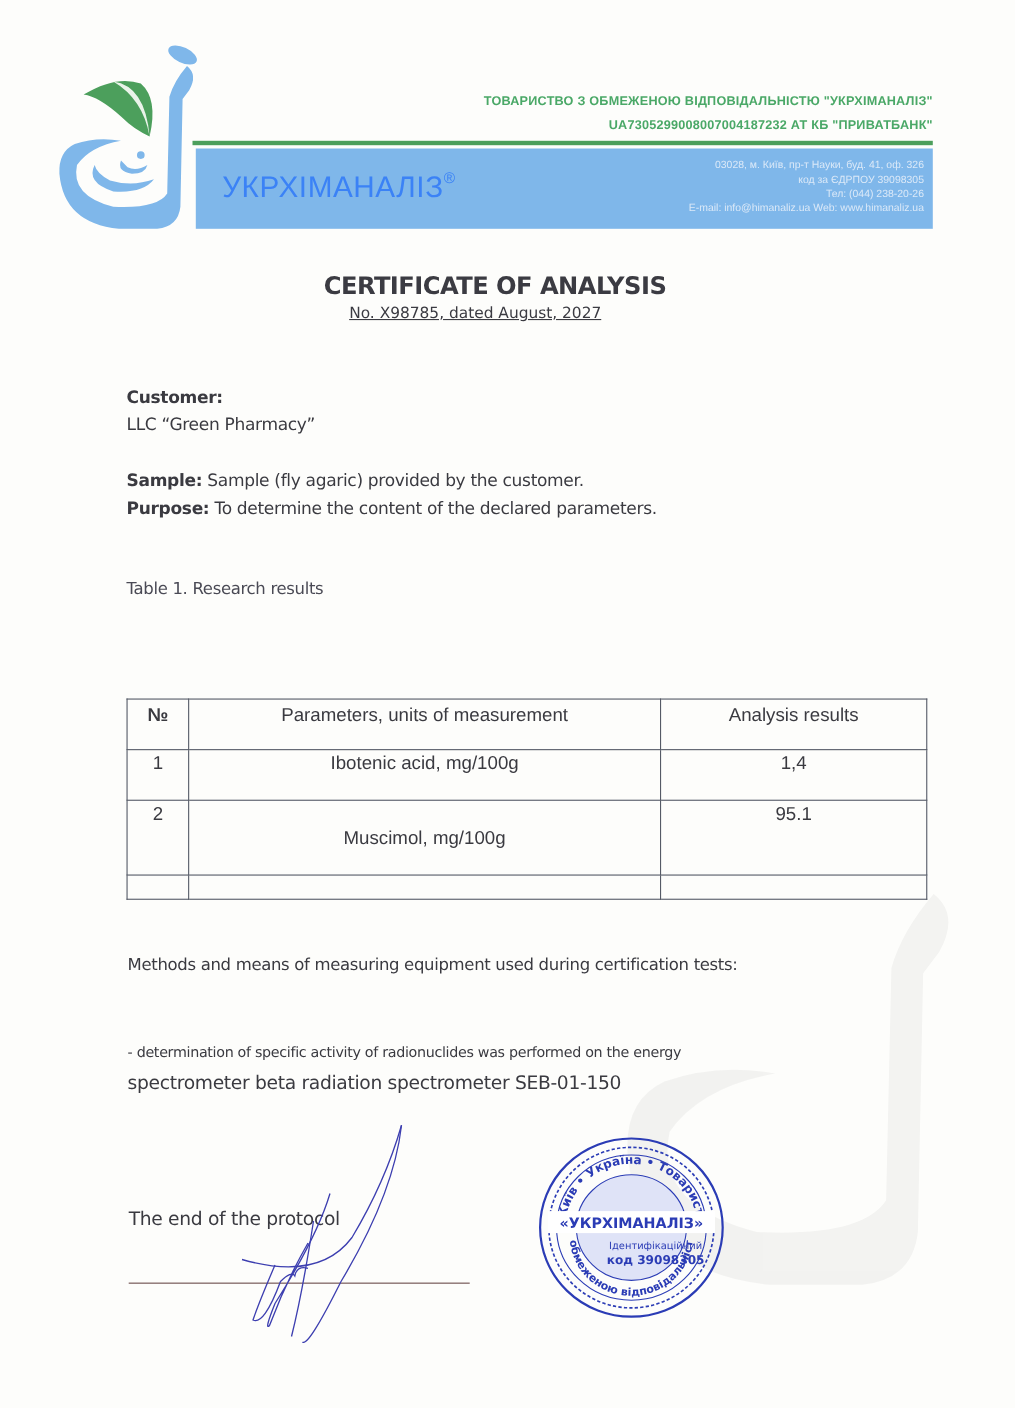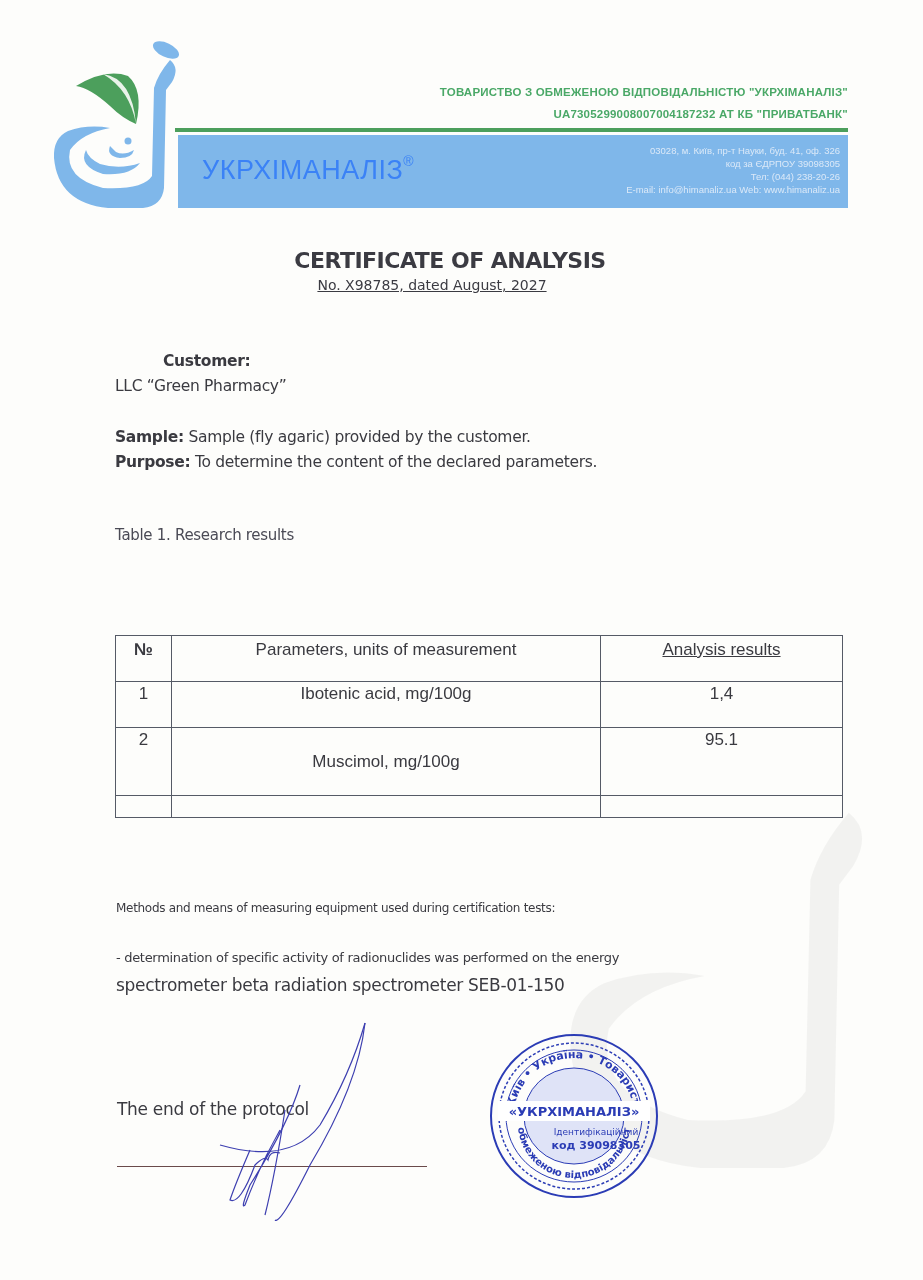--- a/index.html
+++ b/index.html
@@ -60,54 +60,54 @@
   <div>E-mail: info@himanaliz.ua   Web: www.himanaliz.ua</div>
 </div>
 
 <svg class="abs watermark" viewBox="0 0 145 175">
   <path d="M122 22 Q132 30 124 44 L118 52 L116 150 Q114 168 95 170 L60 170 Q10 165 6 120 Q5 100 20 93 Q40 86 62 90 Q34 95 22 112 Q16 140 55 150 Q95 152 104 138 L106 50 Q110 36 122 22 Z" fill="#555"></path>
 </svg>
 
 <div class="abs title">CERTIFICATE OF ANALYSIS</div>
 <div class="abs subtitle">No. X98785, dated August, 2027</div>
 
-<div class="abs txt" style="left:115px; top:352px;margin-left:48px;"><b>Customer:</b></div>
+<div class="abs txt" style="left:115px; top:352px;"><b>Customer:</b></div>
 <div class="abs txt" style="left:115px; top:377px;text-align:right;">LLC “Green Pharmacy”</div>
 
 <div class="abs txt" style="left:115px; top:428px;"><b>Sample:</b><span> Sample (fly agaric) provided by the customer.</span></div>
 <div class="abs txt" style="left:115px; top:453px;"><b>Purpose:</b><span> To determine the content of the declared parameters.</span></div>
 
 <div class="abs txt" style="left:115px; top:526px; font-size:15px; color:#4a4a55;">Table 1. Research results</div>
 
 <table class="results">
   <tbody>
       <tr style="height:46px;">
     <td class="c1" style="padding-top:4px; font-weight:bold;">№</td>
     <td class="c2" style="padding-top:4px;">Parameters, units of measurement</td>
-    <td class="c3" style="padding-top:4px;text-decoration:underline;">Analysis results</td>
+    <td class="c3" style="padding-top:4px;">Analysis results</td>
   </tr>
   <tr style="height:46px;">
     <td class="c1" style="padding-top:2px;">1</td>
     <td class="c2" style="padding-top:2px;">Ibotenic acid, mg/100g</td>
     <td class="c3" style="padding-top:2px;">1,4</td>
   </tr>
   <tr style="height:68px;">
     <td class="c1" style="padding-top:2px;">2</td>
     <td class="c2" style="padding-top:24px;">Muscimol, mg/100g</td>
     <td class="c3" style="padding-top:2px;margin-left:44px;">95.1</td>
   </tr>
   <tr style="height:22px;">
     <td class="c1"></td>
     <td class="c2"></td>
     <td class="c3"></td>
   </tr>
 </tbody>
   </table>
 
-<div class="abs txt" style="left:116px; top:901px; font-size:12px;">Methods and means of measuring equipment used during certification tests:</div>
+<div class="abs txt" style="left:116px; top:868px; font-size:15px;">Methods and means of measuring equipment used during certification tests:</div>
 <div class="abs txt" style="left:116px; top:950px; font-size:13px;">- determination of specific activity of radionuclides was performed on the energy</div>
 <div class="abs txt" style="left:116px; top:975px; font-size:17px;">spectrometer beta radiation spectrometer SEB-01-150</div>
 
 <div class="abs txt" style="left:117px; top:1099px; font-size:17px;">The end of the protocol</div>
 <div class="abs sig-line"></div>
 
 <svg class="abs signature" viewBox="0 0 200 215" fill="none" stroke="#3d3fb0" stroke-width="1.2">
   <path d="M185 8 Q170 60 140 110 Q110 150 40 130"></path>
   <path d="M185 8 Q178 70 130 150 Q100 210 95 205"></path>
   <path d="M120 70 Q108 110 70 170 Q60 195 65 190 Q80 150 100 115"></path>

